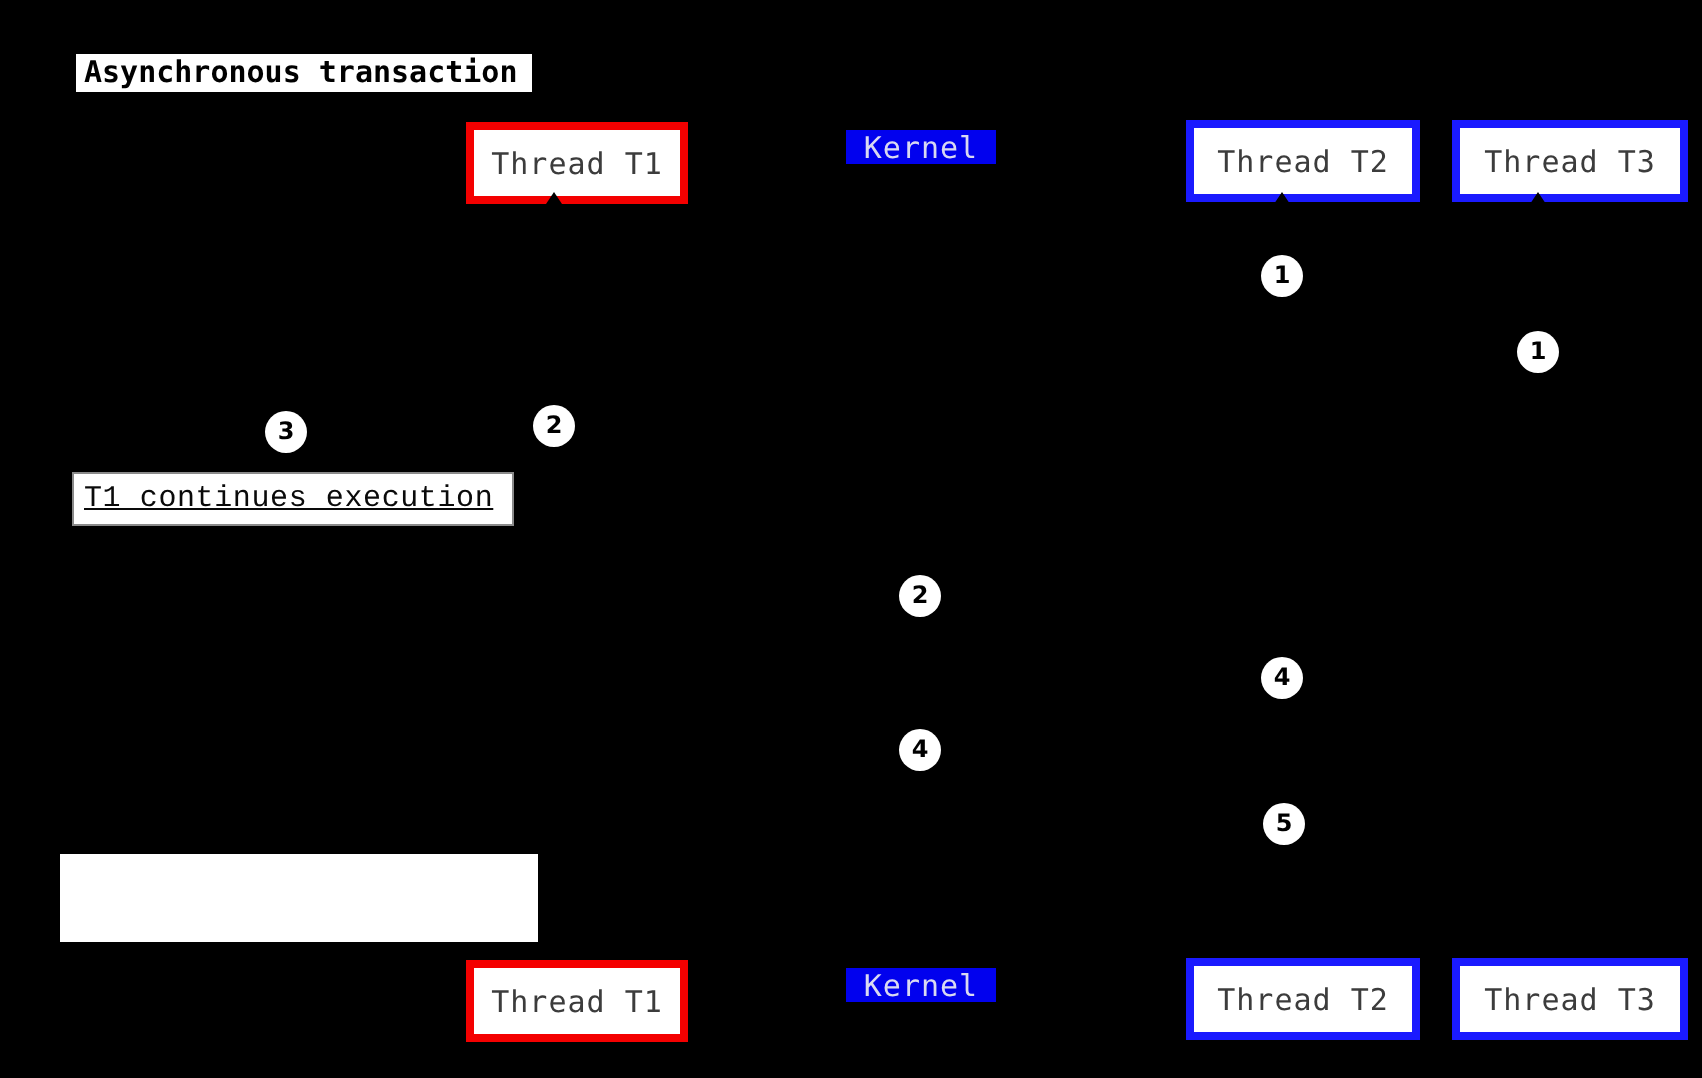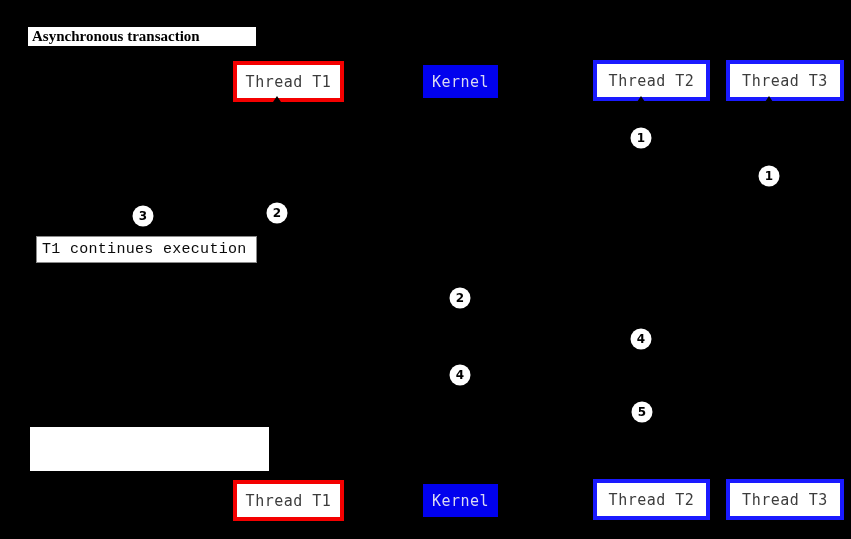--- a/index.html
+++ b/index.html
@@ -1,40 +1,40 @@
 <!DOCTYPE html>
 <html><head>
 <meta charset="utf-8">
 <style>
   html,body{margin:0;padding:0;background:#000;}
   .stage{
     position:relative;width:851px;height:539px;background:#000;overflow:hidden;
     font-family:"DejaVu Sans Mono",monospace;
   }
   .title-note{
-    position:absolute;left:28px;top:27px;width:228px;height:19px;line-height:19px;
+    position:absolute;left:38px;top:27px;width:228px;height:19px;line-height:19px;
     background:#fff;color:#000;font-weight:bold;font-size:15px;
-    padding-left:4px;box-sizing:border-box;white-space:nowrap;font-family:Liberation Serif, serif;
+    padding-left:4px;box-sizing:border-box;white-space:nowrap;
   }
   .lifebox{
     position:absolute;box-sizing:border-box;height:41px;background:#fff;
     display:flex;align-items:center;justify-content:center;
     font-size:15px;letter-spacing:.5px;color:#3c3c3c;white-space:nowrap;margin-left:11px;
   }
   .border-red{border:4px solid #f40000;}
   .border-blue{border:4px solid #1a1aff;}
   .kernelbox{
-    position:absolute;box-sizing:border-box;height:33px;background:#0101ee;
+    position:absolute;box-sizing:border-box;height:17px;background:#0101ee;
     display:flex;align-items:center;justify-content:center;
     font-size:15px;letter-spacing:.5px;color:#d9d9f2;white-space:nowrap;
   }
   .note{
     position:absolute;background:#fff;color:#0a0a0a;
     font-family:"Liberation Mono",monospace;font-size:15px;letter-spacing:.3px;
-    box-sizing:border-box;border:1px solid #8a8a8a;white-space:nowrap;
+    box-sizing:border-box;border:1px solid #8a8a8a;white-space:nowrap;text-decoration:underline;
   }
   .note-t1{left:36px;top:236px;width:221px;height:27px;line-height:25px;padding-left:5px;}
   .note-blank{left:30px;top:427px;width:239px;height:44px;border:none;}
   .marker{
     position:absolute;width:21px;height:21px;border-radius:50%;
     background:#fff;color:#000;text-align:center;line-height:21px;
     font-family:"DejaVu Sans",sans-serif;font-size:12px;font-weight:bold;
     transform:translate(-50%,-50%);
   }
   .arrow-up{

